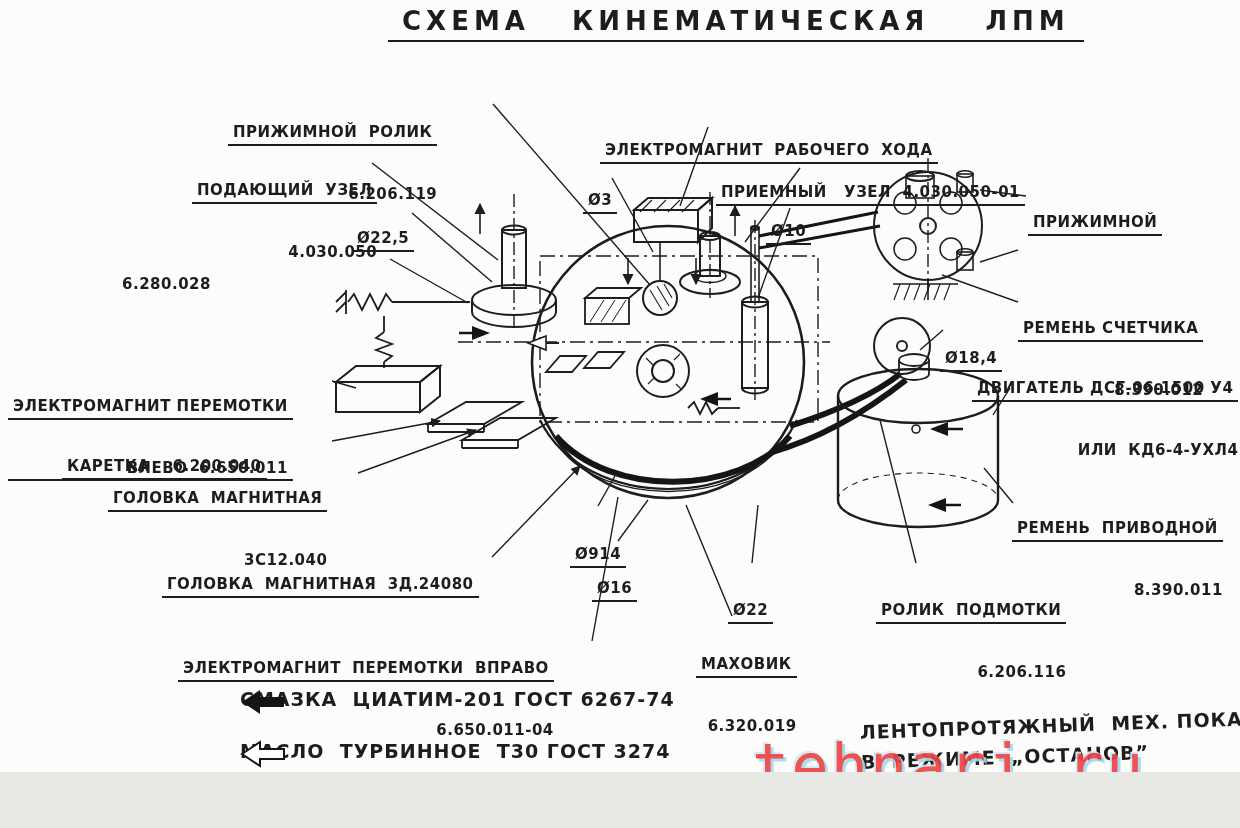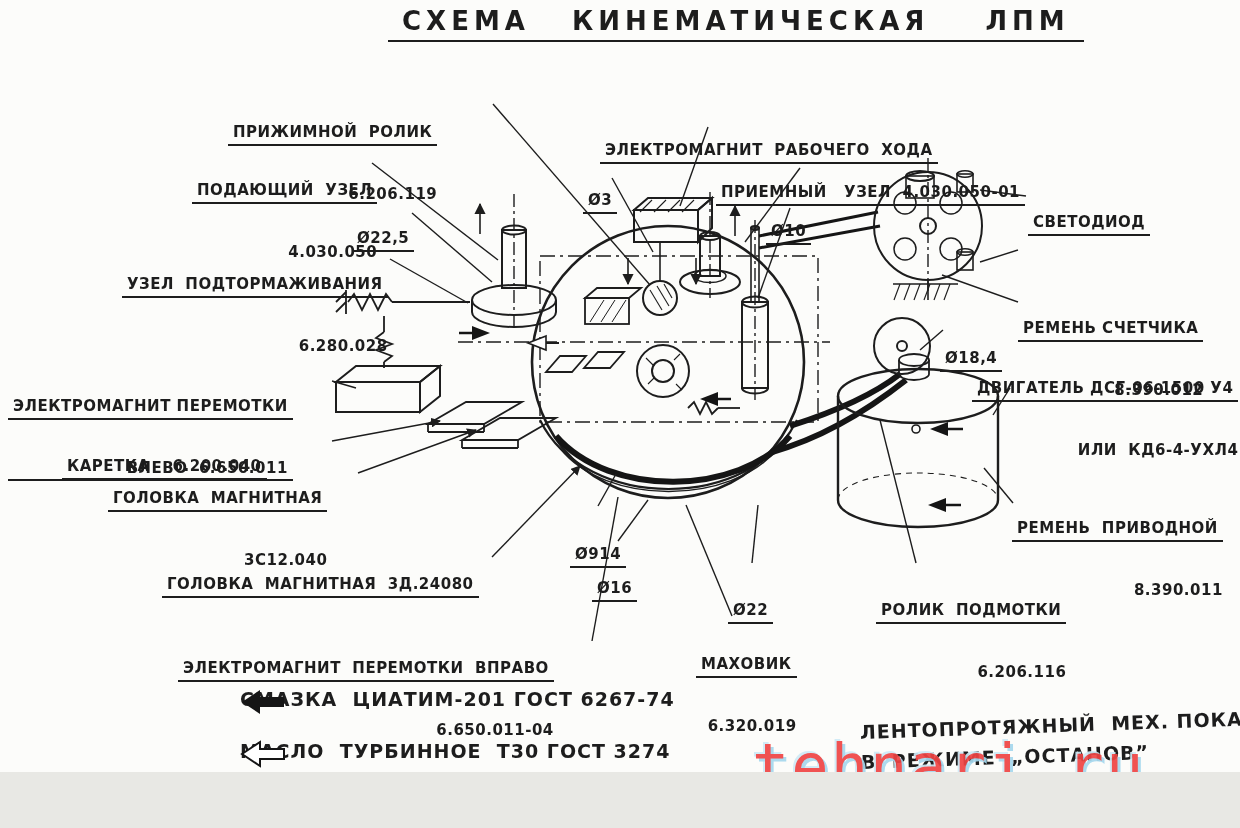--- a/index.html
+++ b/index.html
@@ -273,42 +273,41 @@
   <div class="lbl" style="left:192px;top:142px">
     <span class="u c">ПОДАЮЩИЙ  УЗЕЛ</span>
     <span class="c">4.030.050</span>
   </div>
 
   <div class="lbl" style="left:352px;top:190px">
     <span class="u">Ø22,5</span>
   </div>
 
   <div class="lbl" style="left:122px;top:236px">
-    <span class="u c">УЗЕЛ  ПОДТОРМАЖИВАНИЯ</span>
     <span class="c">6.280.028</span>
   </div>
 
   <div class="lbl" style="left:600px;top:102px">
     <span class="u c">ЭЛЕКТРОМАГНИТ  РАБОЧЕГО  ХОДА</span>
   </div>
 
   <div class="lbl" style="left:583px;top:152px">
     <span class="u">Ø3</span>
   </div>
 
   <div class="lbl" style="left:716px;top:144px">
     <span class="u">ПРИЕМНЫЙ   УЗЕЛ  4.030.050-01</span>
   </div>
 
   <div class="lbl" style="left:766px;top:183px">
     <span class="u">Ø10</span>
   </div>
 
   <div class="lbl" style="left:1028px;top:174px">
-    <span class="u">СВЕТОДИОД</span>
+    <span class="u">ПРИЖИМНОЙ</span>
   </div>
 
 
   <div class="lbl" style="left:1018px;top:280px">
     <span class="u c">РЕМЕНЬ СЧЕТЧИКА</span>
     <span class="c">8.390.012</span>
   </div>
 
   <div class="lbl" style="left:940px;top:310px">
     <span class="u">Ø18,4</span>

